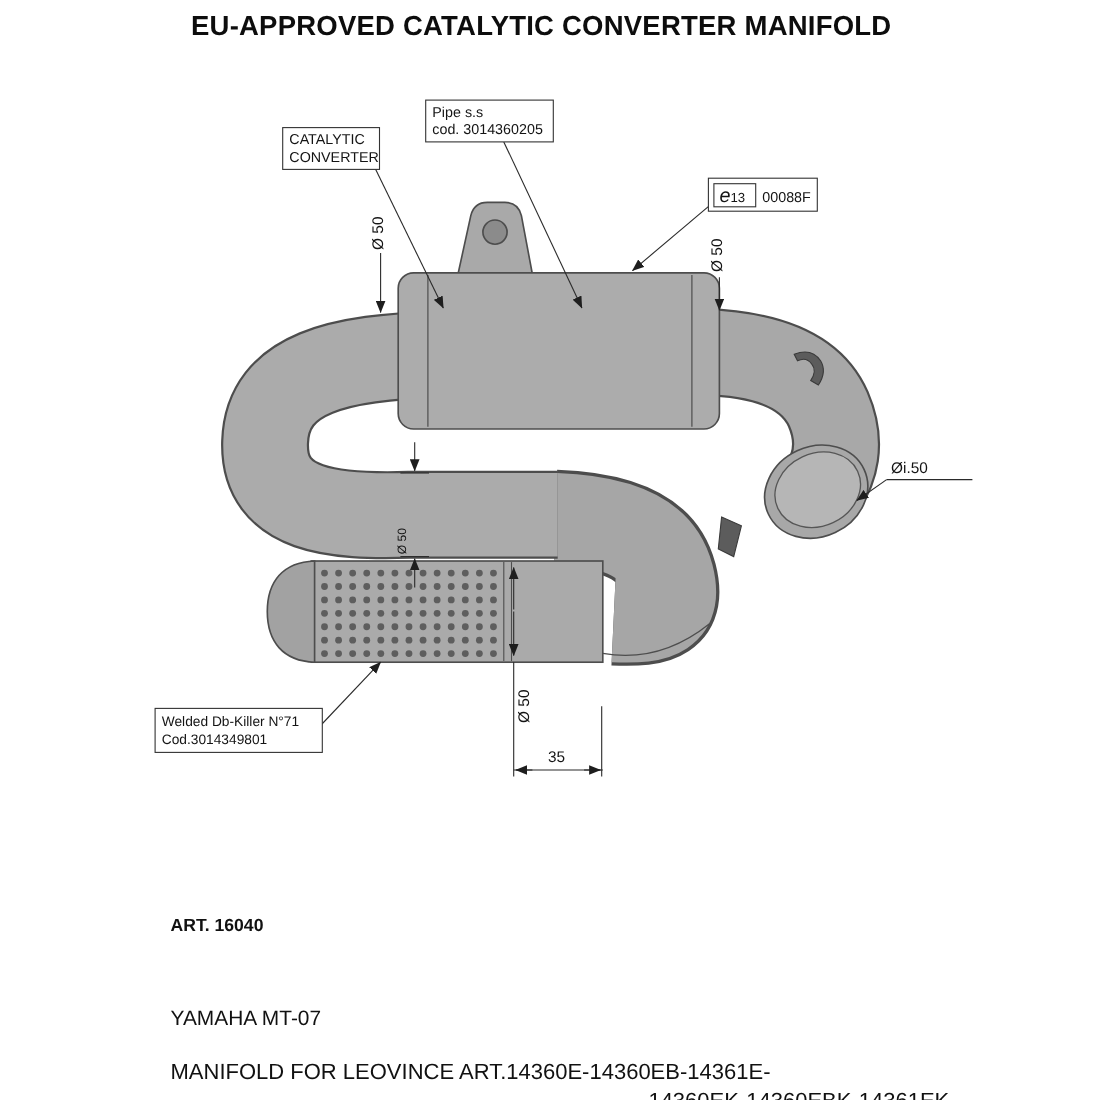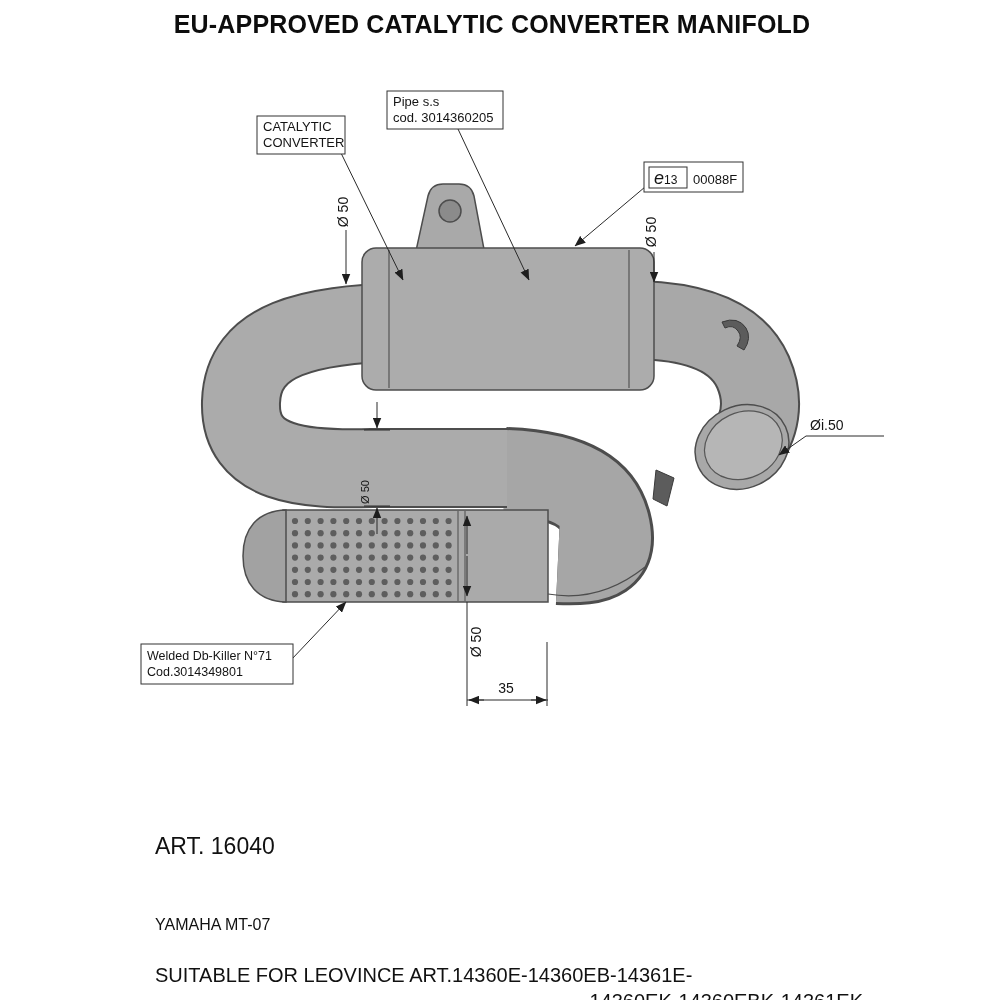--- a/index.html
+++ b/index.html
@@ -12,24 +12,24 @@
     font-size:25px;font-weight:700;letter-spacing:0.2px;color:#0d0d0d;
   }
   svg text{font-family:"Liberation Sans", sans-serif;fill:#141414;}
   .lbl{font-size:13px;}
   .lbl-s{font-size:12.5px;}
   .dim{font-size:14px;}
   .dim-s{font-size:11px;}
   .emark-letter{font-size:18px;font-style:italic;}
   .emark-digits{font-size:12px;}
   .footer-art{
-    position:absolute;left:155px;top:833px;font-size:23px;font-weight:400;
+    position:absolute;left:155px;top:833px;font-size:16px;font-weight:700;
   }
   .footer-model{
-    position:absolute;left:155px;top:916px;font-size:16px;font-weight:400;
+    position:absolute;left:155px;top:916px;font-size:19px;font-weight:400;
   }
   .footer-suitable{
     position:absolute;left:155px;top:962px;width:708px;font-size:20px;font-weight:400;line-height:26px;
   }
   .footer-suitable .l1{text-align:left;}
   .footer-suitable .l2{text-align:right;}
 </style>
 </head>
 <body>
 
@@ -227,15 +227,15 @@
   <g>
     <rect x="141" y="644" width="152" height="40" fill="#ffffff" stroke="#333333" stroke-width="1"></rect>
     <text class="lbl-s" x="147" y="660">Welded Db-Killer N°71</text>
     <text class="lbl-s" x="147" y="676">Cod.3014349801</text>
   </g>
 </svg>
 
 <div class="footer-art">ART. 16040</div>
 <div class="footer-model">YAMAHA MT-07</div>
 <div class="footer-suitable">
-  <div class="l1">SUITABLE FOR LEOVINCE ART.14360E-14360EB-14361E-</div>
+  <div class="l1">MANIFOLD FOR LEOVINCE ART.14360E-14360EB-14361E-</div>
   <div class="l2">14360EK-14360EBK-14361EK</div>
 </div>
 
 </body></html>

